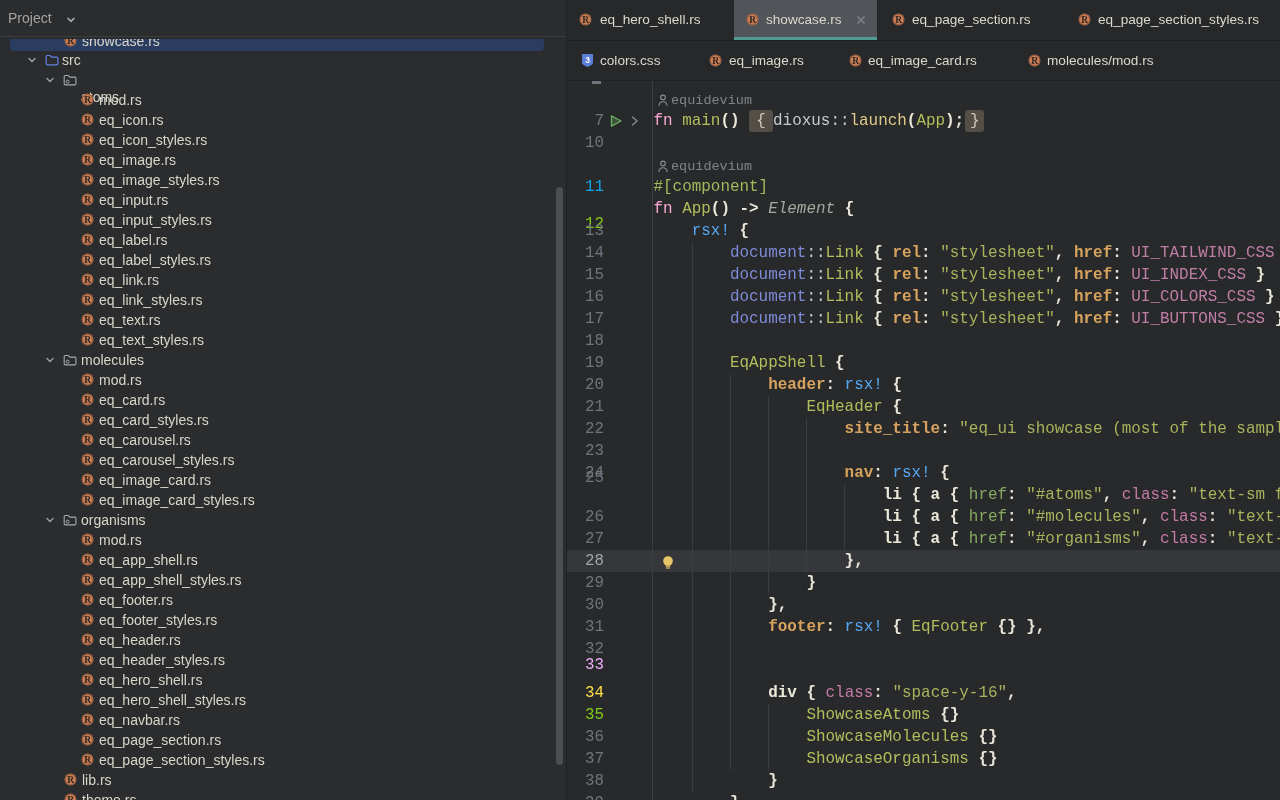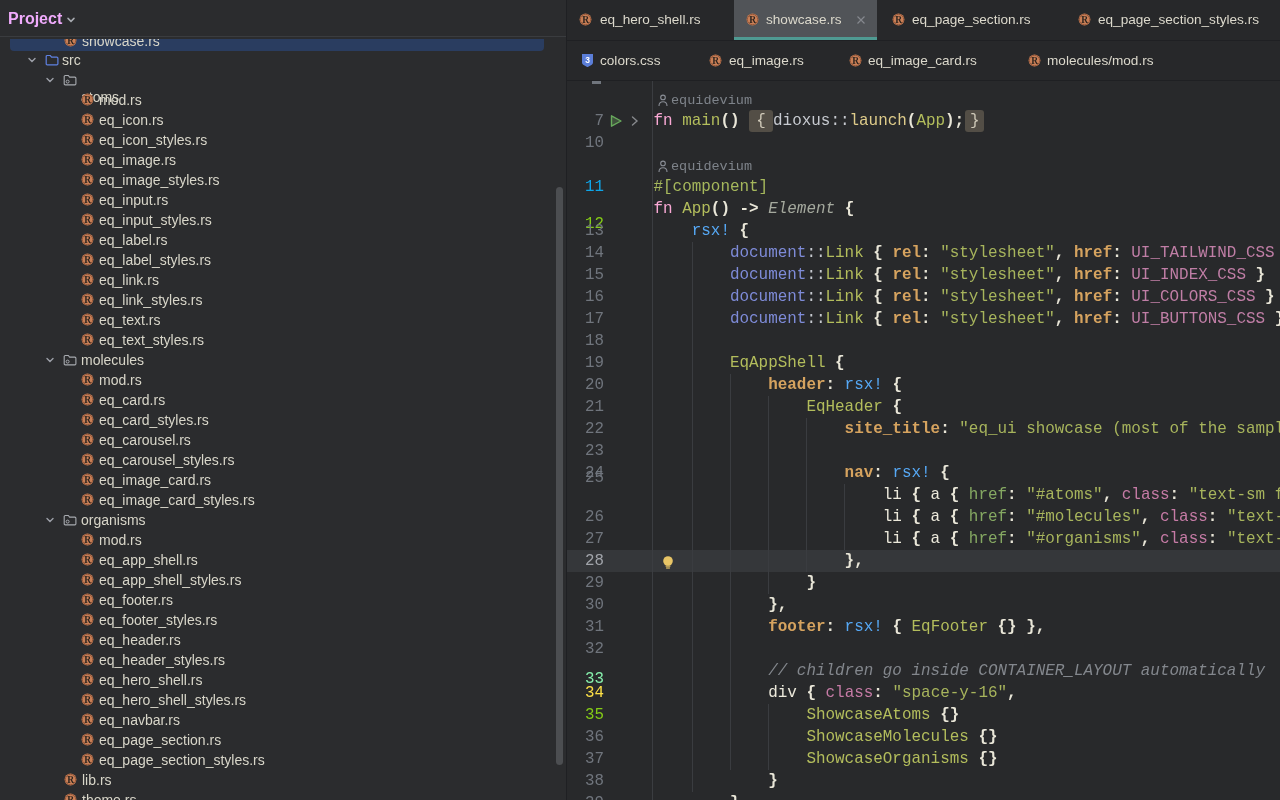--- a/index.html
+++ b/index.html
@@ -1,34 +1,34 @@
 <!DOCTYPE html>
 <html><head><meta charset="utf-8"><style>
 *{margin:0;padding:0;box-sizing:border-box}
 body{width:1280px;height:800px;overflow:hidden;background:#28292b;font-family:"Liberation Sans",sans-serif}
 #app{position:relative;width:1280px;height:800px}
 #panel{position:absolute;left:0;top:0;width:566px;height:800px;background:#2b2c2e;overflow:hidden}
-#ptitle{position:absolute;left:8px;top:10px;font-size:16px;font-weight:bold;color:#f0abfc}
+#ptitle{position:absolute;left:8px;top:10px;font-size:14px;font-weight:normal;color:#a3a3a3}
 #tree{position:absolute;left:0;top:39px;width:566px;height:761px;overflow:hidden}
 .tr{position:absolute;height:20px;line-height:20px;font-size:14px;color:#d8d6c9;white-space:nowrap}
 .ticon{position:absolute;top:3px}
 .sel{position:absolute;left:10px;width:534px;height:20px;background:#2a3d60;border-radius:4px}
 #vdiv{position:absolute;left:566px;top:0;width:1px;height:800px;background:#1f2023}
 #right{position:absolute;left:567px;top:0;width:713px;height:800px;background:#28292b}
 #tabs1{position:absolute;left:0;top:0;width:713px;height:40px;background:#27282a}
 #tabs2{position:absolute;left:0;top:41px;width:713px;height:39px;background:#27282a}
 .hsep{position:absolute;left:0;width:713px;height:1px;background:#1f2023}
 .tabtxt{position:absolute;font-size:13.6px;color:#dcd9cc;white-space:nowrap}
 .ed{position:absolute;left:0;top:81px;width:713px;height:719px;background:#28292b;overflow:hidden}
 .crow{position:absolute;left:86.5px;font-family:"Liberation Mono",monospace;font-size:15.93px;line-height:22px;white-space:pre;color:#c7cad0}
 .ln{position:absolute;left:0;width:37px;text-align:right;font-family:"Liberation Mono",monospace;font-size:15.8px;line-height:22px;color:#70757d}
 .k{color:#f9a8d4}.o{color:#b3bd5c}.f{color:#d6a35f;font-weight:bold}.b{color:#56a8f5}
 .m{color:#7e8bd8}.n{color:#c07ea6}.p{color:#c67ba6}.h{color:#85a862}.s{color:#a7b45c}
 .c{color:#e9e6d8;font-weight:bold}.cm{color:#83878d;font-style:italic}.e{color:#a5a99e;font-style:italic}
-.la{color:#decb8a;font-weight:normal}.t{color:#ece9db;font-weight:normal}.a{color:#a6b85c}
+.la{color:#decb8a;font-weight:normal}.t{color:#ece9db;font-weight:bold}.a{color:#a6b85c}
 .fold{display:inline-block;background:#534e46;border-radius:3px;text-align:center;color:#cfc9b8;vertical-align:top}
 .guide{position:absolute;width:1px;background:#3a3c40}
 .inlay{position:absolute;font-size:13.5px;color:#7e838a;font-family:"Liberation Mono",monospace;line-height:22px}
 </style></head><body>
 <div id="app">
 <div id="panel">
 <div id="ptitle">Project</div>
 <svg style="left:66px;top:15px;position:absolute" width="10" height="10" viewBox="0 0 10 10">
         <path d="M2 3.4 L5 6.4 L8 3.4" stroke="#a9acb2" stroke-width="1.5" fill="none" stroke-linecap="round"></path>
       </svg>
@@ -366,21 +366,21 @@
 <div class="ln" style="top:359px;color:#70757d">23</div>
 <div class="ln" style="top:381px;color:#70757d">24</div>
 <div class="ln" style="top:386px;color:#70757d">25</div>
 <div class="ln" style="top:425px;color:#70757d">26</div>
 <div class="ln" style="top:447px;color:#70757d">27</div>
 <div class="ln" style="top:469px;color:#a1a4aa">28</div>
 <div class="ln" style="top:491px;color:#70757d">29</div>
 <div class="ln" style="top:513px;color:#70757d">30</div>
 <div class="ln" style="top:535px;color:#70757d">31</div>
 <div class="ln" style="top:557px;color:#70757d">32</div>
-<div class="ln" style="top:587px;color:#86efac">33</div>
+<div class="ln" style="top:573px;color:#f0abfc">33</div>
 <div class="ln" style="top:601px;color:#fde047">34</div>
 <div class="ln" style="top:623px;color:#84cc16">35</div>
 <div class="ln" style="top:645px;color:#70757d">36</div>
 <div class="ln" style="top:667px;color:#70757d">37</div>
 <div class="ln" style="top:689px;color:#70757d">38</div>
 <div class="ln" style="top:711px;color:#70757d">39</div>
 <svg style="position:absolute;left:42px;top:33px" width="14" height="14" viewBox="0 0 14 14">
           <path d="M2.5 1.8 L12 7 L2.5 12.2 z" fill="#3e4f3c" stroke="#68a95c" stroke-width="1.4" stroke-linejoin="round"></path>
         </svg>
 <svg style="position:absolute;left:64px;top:34px" width="8" height="12" viewBox="0 0 8 12">
@@ -414,21 +414,20 @@
 <div class="crow" style="top:315px">                <span class="o">EqHeader</span> <span class="c">{</span></div>
 <div class="crow" style="top:337px">                    <span class="f">site_title</span><span class="c">:</span> <span class="s">"eq_ui showcase (most of the sample"</span></div>
 <div class="crow" style="top:381px">                    <span class="f">nav</span><span class="c">:</span> <span class="b">rsx!</span> <span class="c">{</span></div>
 <div class="crow" style="top:403px">                        <span class="t">li</span> <span class="c">{</span> <span class="t">a</span> <span class="c">{</span> <span class="h">href</span><span class="c">:</span> <span class="s">"#atoms"</span><span class="c">,</span> <span class="p">class</span><span class="c">:</span> <span class="s">"text-sm fon</span></div>
 <div class="crow" style="top:425px">                        <span class="t">li</span> <span class="c">{</span> <span class="t">a</span> <span class="c">{</span> <span class="h">href</span><span class="c">:</span> <span class="s">"#molecules"</span><span class="c">,</span> <span class="p">class</span><span class="c">:</span> <span class="s">"text-s</span></div>
 <div class="crow" style="top:447px">                        <span class="t">li</span> <span class="c">{</span> <span class="t">a</span> <span class="c">{</span> <span class="h">href</span><span class="c">:</span> <span class="s">"#organisms"</span><span class="c">,</span> <span class="p">class</span><span class="c">:</span> <span class="s">"text-sm</span></div>
 <div class="crow" style="top:469px">                    <span class="c">},</span></div>
 <div class="crow" style="top:491px">                <span class="c">}</span></div>
 <div class="crow" style="top:513px">            <span class="c">},</span></div>
 <div class="crow" style="top:535px">            <span class="f">footer</span><span class="c">:</span> <span class="b">rsx!</span> <span class="c">{</span> <span class="o">EqFooter</span> <span class="c">{}</span> <span class="c">},</span></div>
-<div class="crow" style="top:579px">            <span class="cm">// children go inside CONTAINER_LAYOUT automatically</span></div>
 <div class="crow" style="top:601px">            <span class="t">div</span> <span class="c">{</span> <span class="p">class</span><span class="c">:</span> <span class="s">"space-y-16"</span><span class="c">,</span></div>
 <div class="crow" style="top:623px">                <span class="o">ShowcaseAtoms</span> <span class="c">{}</span></div>
 <div class="crow" style="top:645px">                <span class="o">ShowcaseMolecules</span> <span class="c">{}</span></div>
 <div class="crow" style="top:667px">                <span class="o">ShowcaseOrganisms</span> <span class="c">{}</span></div>
 <div class="crow" style="top:689px">            <span class="c">}</span></div>
 <div class="crow" style="top:711px">        <span class="c">}</span></div>
 </div>
 </div>
 </div>
 </body></html>

